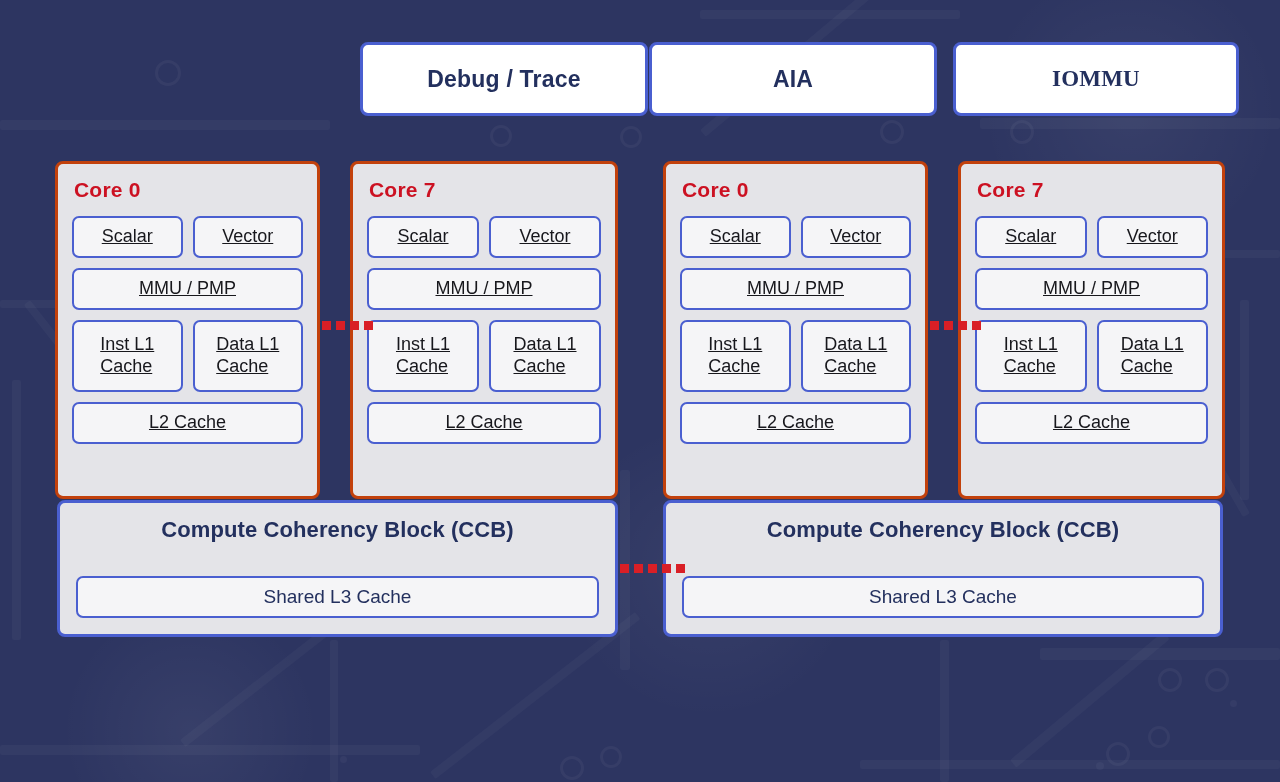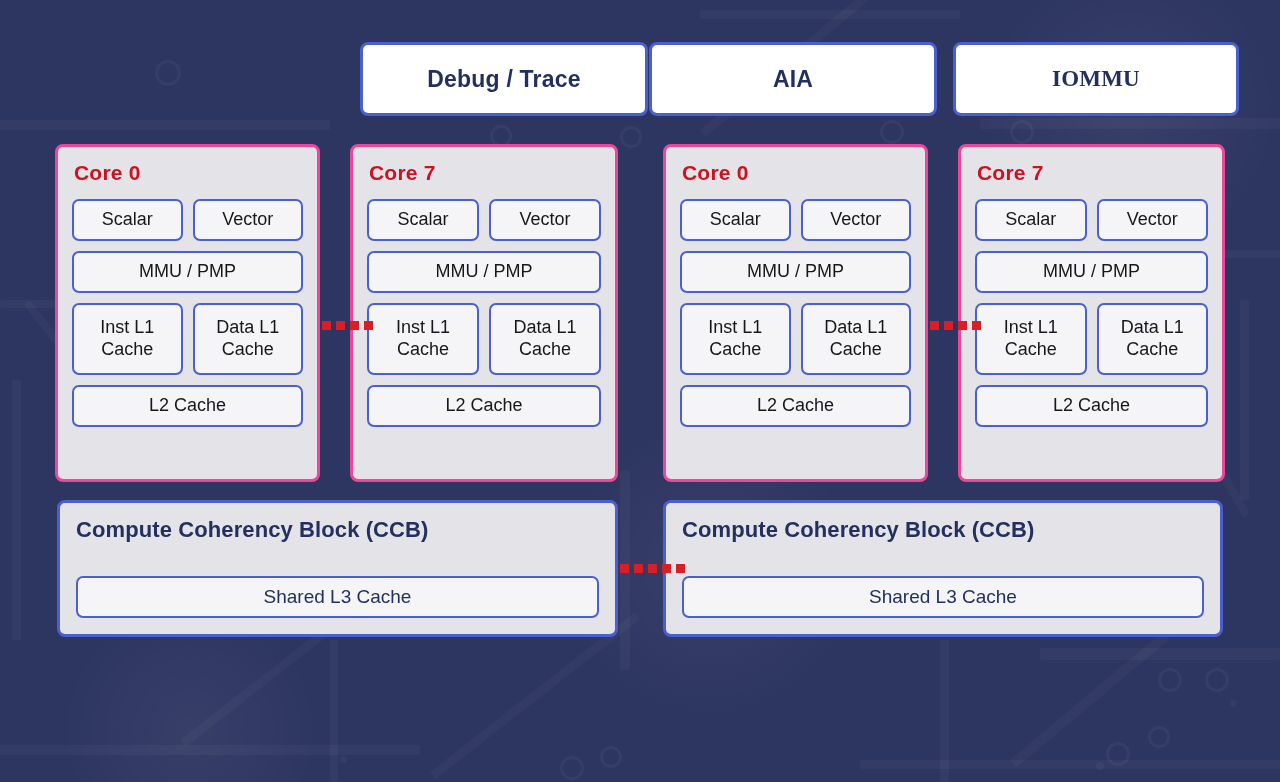--- a/index.html
+++ b/index.html
@@ -65,24 +65,24 @@
   .header-box span {
     font-size: 23px;
     font-weight: bold;
     color: #23305e;
     letter-spacing: 0.2px;
   }
 
   
   .core-panel {
     position: absolute;
-    top: 144px;
+    top: 161px;
     height: 338px;
     background: #e4e4e8;
-    border: 3px solid #ec4899;
+    border: 3px solid #c2410c;
     border-radius: 8px;
     box-sizing: border-box;
     padding: 12px 14px 0 14px;
   }
   .core-title {
     font-size: 21px;
     font-weight: bold;
     color: #cc1122;
     margin: 2px 0 14px 2px;
     letter-spacing: 0.2px;
@@ -92,26 +92,27 @@
     gap: 10px;
     margin-bottom: 10px;
   }
   .unit {
     background: #f5f5f7;
     border: 2px solid #4a5fd0;
     border-radius: 7px;
     display: flex;
     align-items: center;
     justify-content: center;
-    text-align: center;
+    text-align: left;
     box-sizing: border-box;
     font-size: 18px;
     color: #17171c;
     line-height: 1.22;
     flex: 1;
+    text-decoration: underline;
   }
   .unit.h1 { height: 42px; }
   .unit.h2 { height: 72px; }
   .unit.full { width: 100%; }
 
   
   .dash-conn {
     position: absolute;
     display: flex;
     align-items: center;
@@ -128,20 +129,21 @@
   .ccb {
     position: absolute;
     top: 500px;
     height: 137px;
     background: #e4e4e8;
     border: 3px solid #4a5fd0;
     border-radius: 8px;
     box-sizing: border-box;
     display: flex;
     flex-direction: column;
+    align-items: center;
     padding: 14px 16px 16px 16px;
   }
   .ccb-title {
     font-size: 22px;
     font-weight: bold;
     color: #23305e;
     margin-bottom: 12px;
     letter-spacing: 0.1px;
   }
   .ccb-inner {

